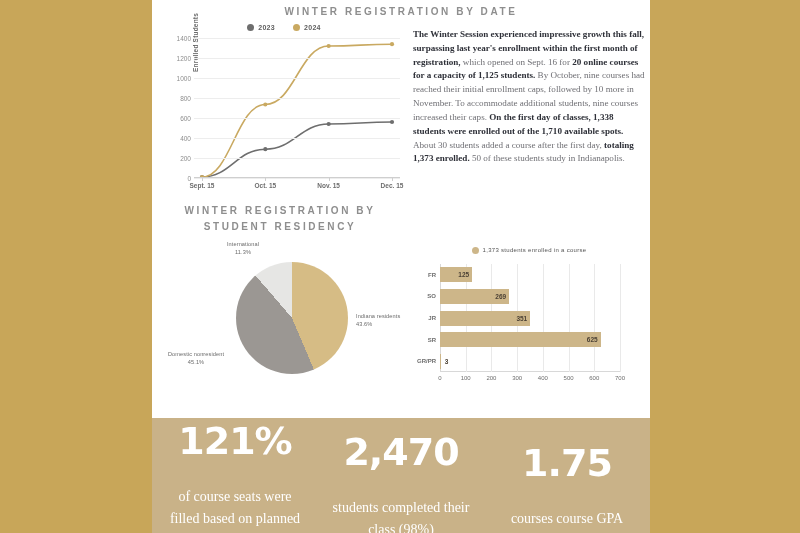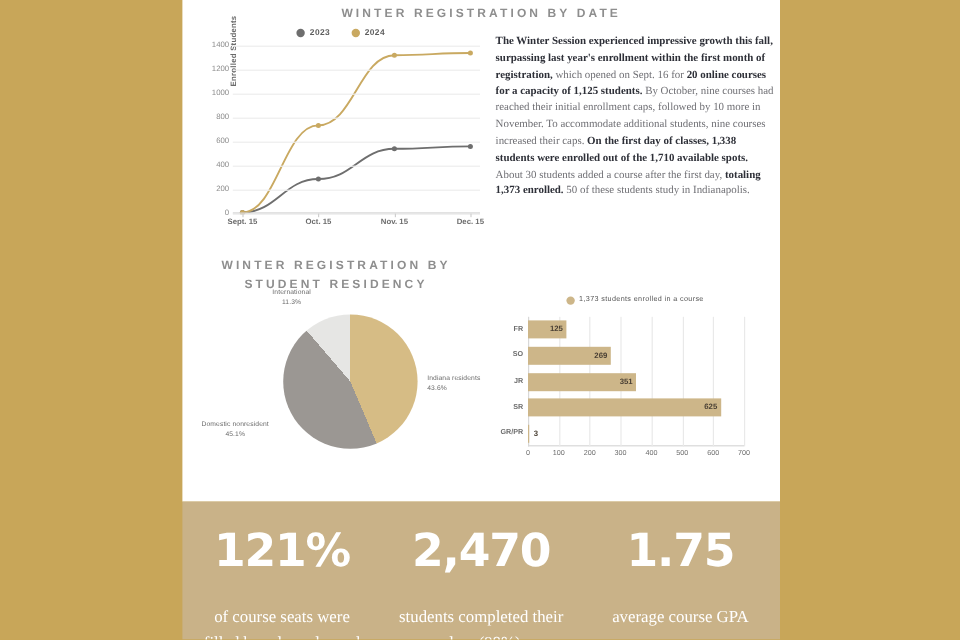--- a/index.html
+++ b/index.html
@@ -52,21 +52,21 @@
 
   
   #para {
     position:absolute; left:413px; top:28px; width:232px;
     font-family:"Liberation Serif", serif;
     font-size:9.1px; line-height:1.52; color:#6f6f74; text-align:left;
   }
   #para b { color:#2e3038; font-weight:bold; }
 
   
-  #pie-title { position:absolute; left:160px; top:214px; width:240px; }
+  #pie-title { position:absolute; left:160px; top:203px; width:240px; }
   #pie-wrap { position:absolute; left:160px; top:240px; width:240px; height:160px; }
   #pie {
     position:absolute; left:76px; top:22px; width:112px; height:112px;
     border-radius:50%;
   }
   .pie-lbl { position:absolute; font-size:5.6px; color:#6b6b6b; line-height:1.5;
              letter-spacing:.1px; }
   .pie-lbl .pct { display:block; }
 
   
@@ -87,21 +87,21 @@
   .cat-lbl { position:absolute; right:calc(100% + 4px); font-size:6px; font-weight:bold;
              color:#6d6d6d; top:50%; transform:translateY(-50%); white-space:nowrap; }
   .bxline { position:absolute; left:0; right:0; bottom:0; height:1px; background:#d8d8d8; }
   .bxtick { position:absolute; top:calc(100% + 3px); font-size:6px; color:#6d6d6d;
             transform:translateX(-50%); white-space:nowrap; }
   .baxisY { position:absolute; left:0; top:0; bottom:0; width:1px; background:#d8d8d8; }
 
   
   #stats {
     position:absolute; left:152px; top:418px; width:498px; height:115px;
-    background:#C9B288; display:flex;
+    background:#C9B288; display:flex;align-items:center;
   }
   .stat { flex:1; text-align:center; padding-top:22px; }
   .stat-num {
     font-family:"DejaVu Sans", sans-serif;
     font-size:38px; font-weight:bold; color:#ffffff; line-height:1;
     letter-spacing:-1px;
   }
   .stat-cap {
     font-family:"Liberation Serif", serif;
     font-size:14px; color:#ffffff; line-height:1.55; margin-top:26px;
@@ -252,17 +252,17 @@
     <div class="stat">
       <div class="stat-num">121%</div>
       <div class="stat-cap">of course seats were filled based on planned capacity</div>
     </div>
     <div class="stat">
       <div class="stat-num">2,470</div>
       <div class="stat-cap">students completed their class (98%)</div>
     </div>
     <div class="stat">
       <div class="stat-num">1.75</div>
-      <div class="stat-cap">average course GPA</div>
+      <div class="stat-cap">courses course GPA</div>
     </div>
   </div>
 
 </div>
 
 </body></html>

